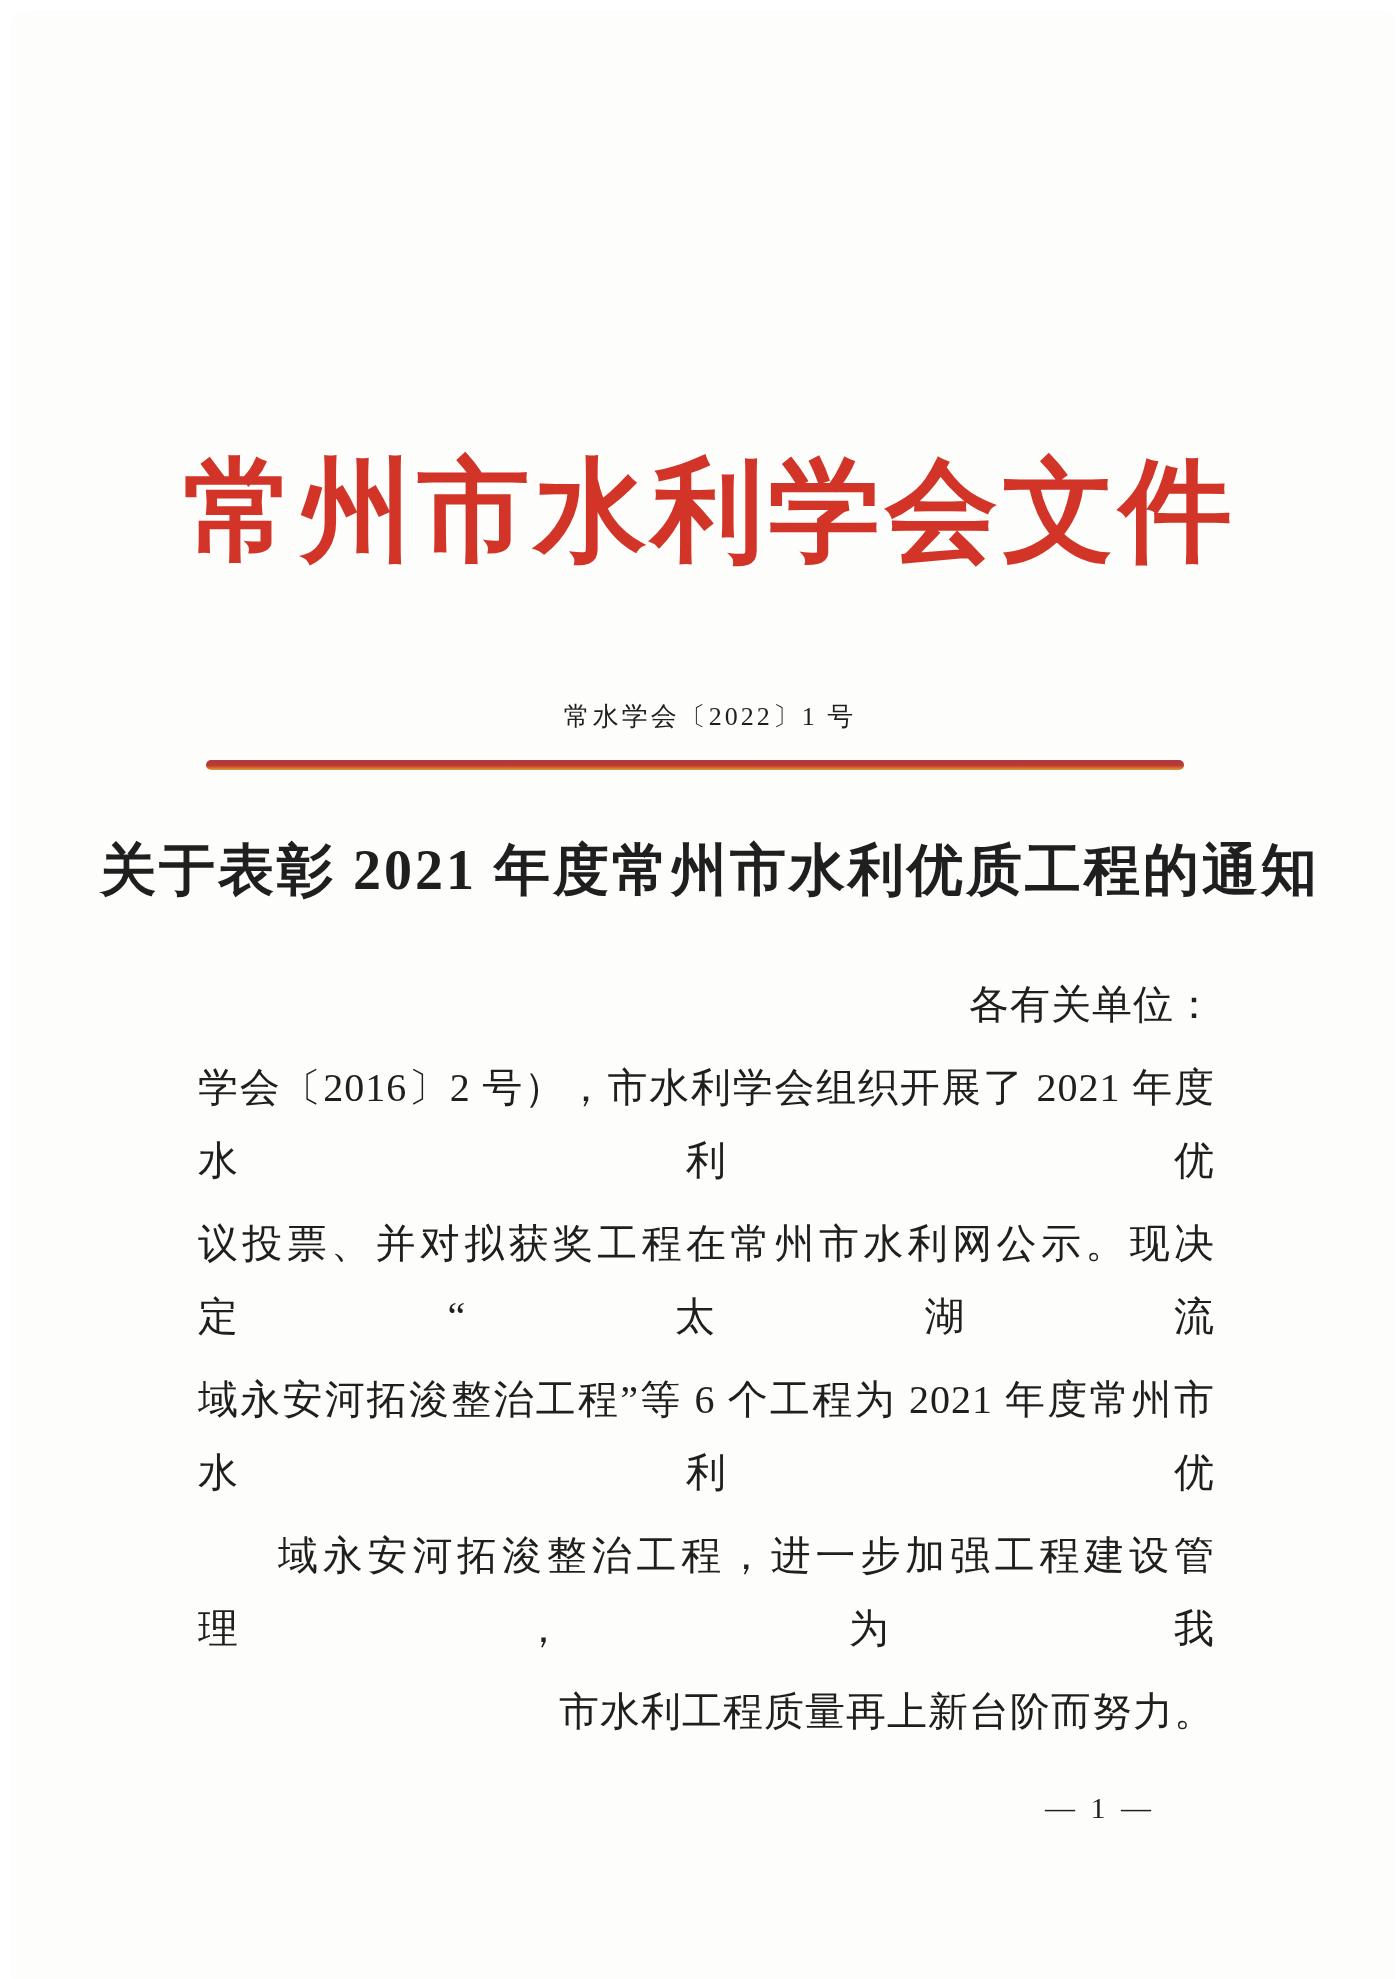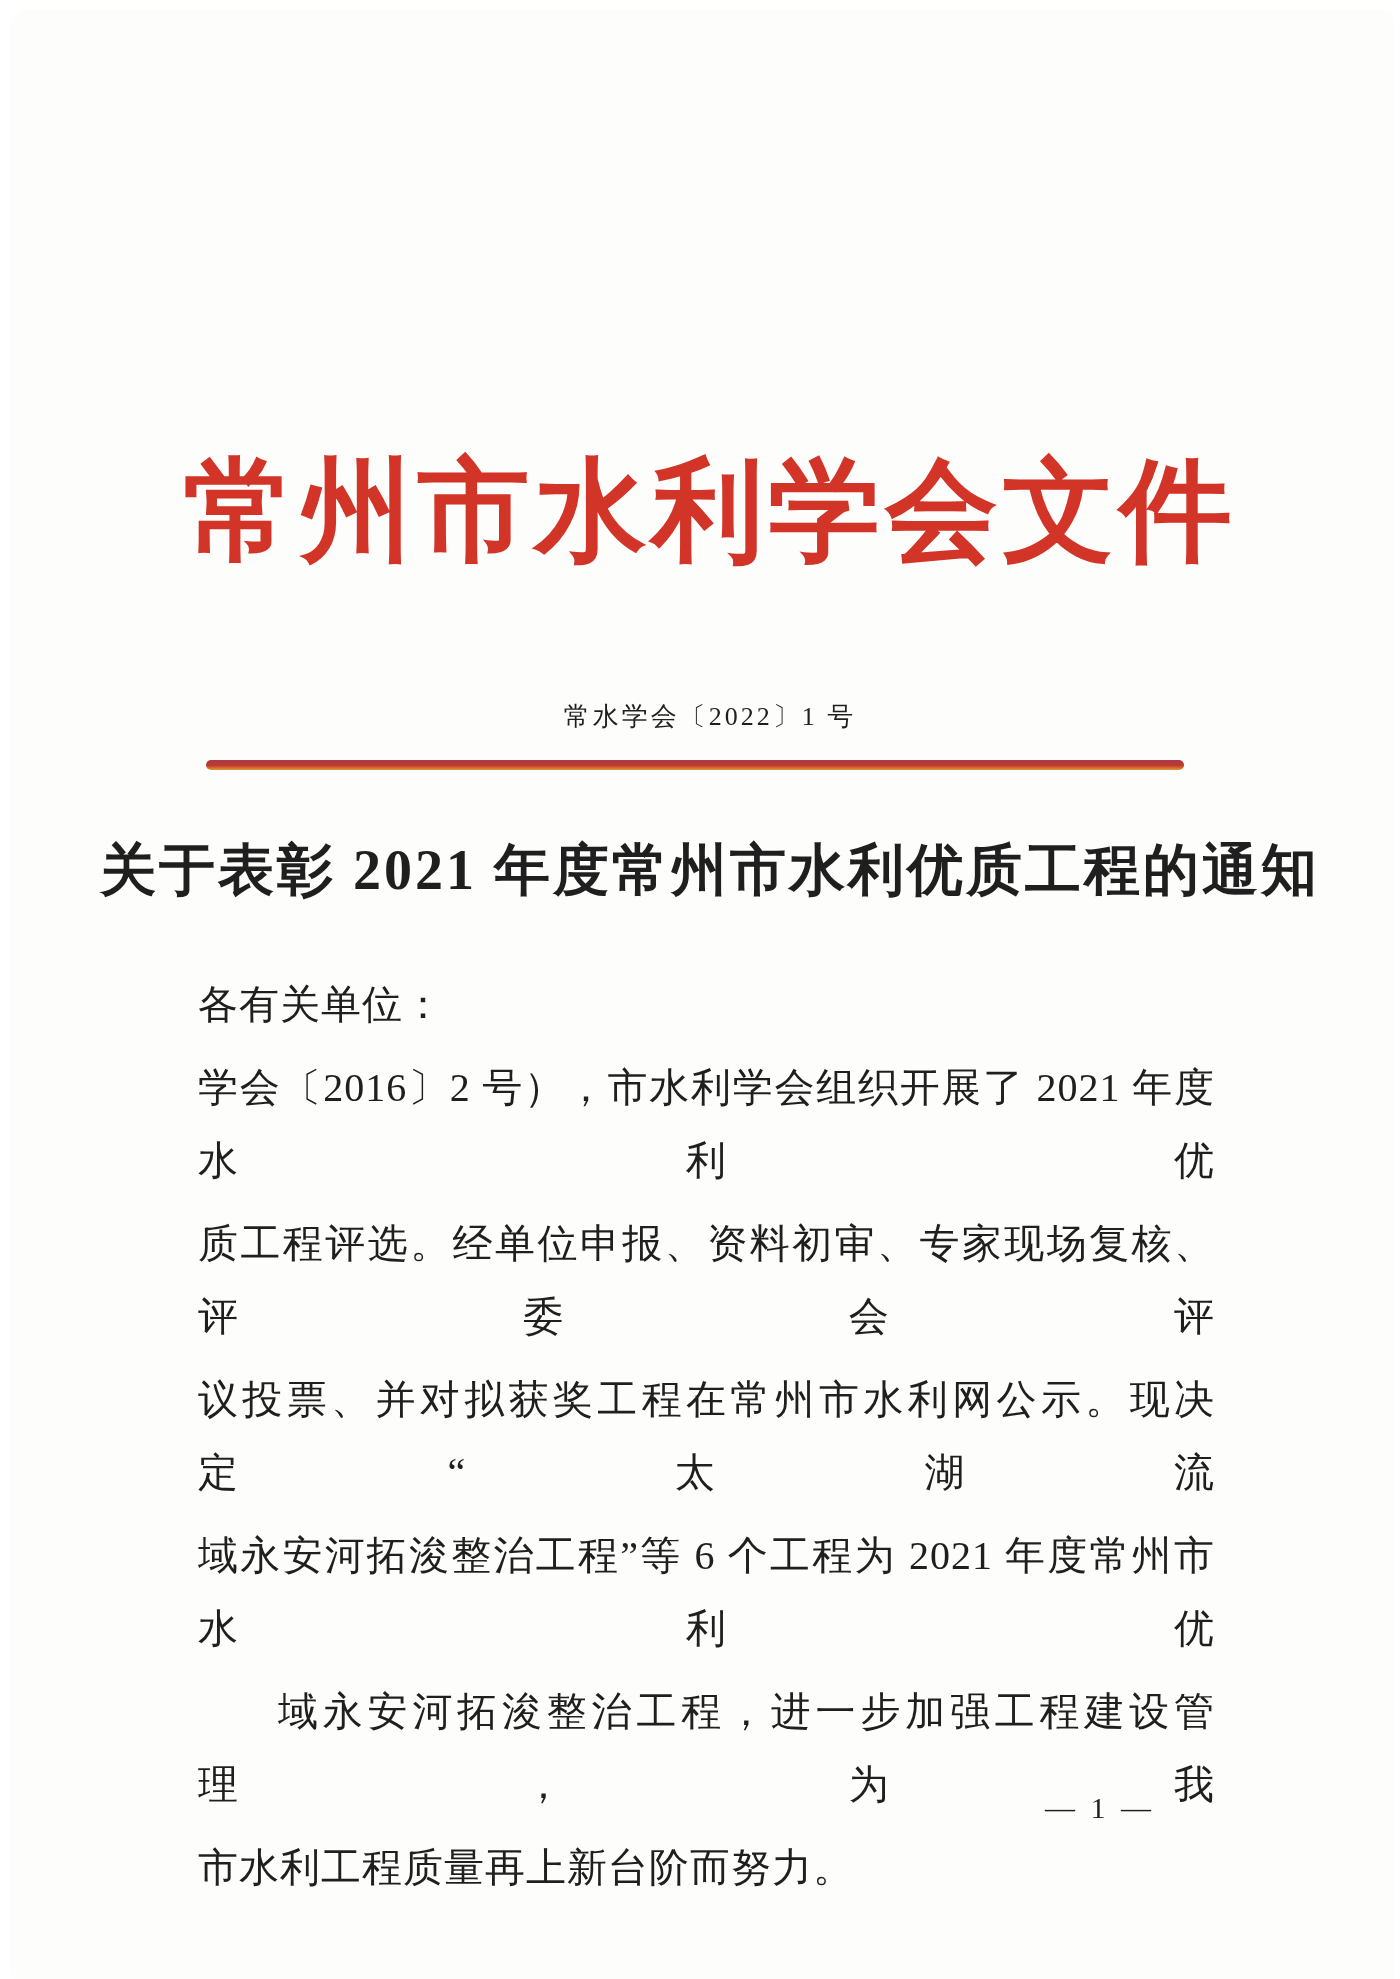--- a/index.html
+++ b/index.html
@@ -61,21 +61,21 @@
   }
   .body-block {
     position: absolute;
     top: 948px;
     left: 178px;
     width: 1037px;
     font-size: 40px;
     line-height: 73px;
     letter-spacing: 1px;
   }
-  .bline { width: 100%; }
+  .bline { width: 100%; text-align: right; }
   .just {
     text-align: justify;
     text-align-last: justify;
     text-justify: inter-ideograph;
   }
   .indent { text-indent: 2em; }
   .page-number {
     position: absolute;
     top: 1776px;
     left: 1030px;
@@ -93,21 +93,20 @@
 
   <div class="doc-number">常水学会〔2022〕1 号</div>
 
   <div class="red-rule"></div>
 
   <div class="heading">关于表彰 2021 年度常州市水利优质工程的通知</div>
 
   <div class="body-block">
     <div class="bline">各有关单位：</div>
     <div class="bline just">学会〔2016〕2 号），市水利学会组织开展了 2021 年度水利优</div>
-    <div class="bline just">质工程评选。经单位申报、资料初审、专家现场复核、评委会评</div>
     <div class="bline just">议投票、并对拟获奖工程在常州市水利网公示。现决定“太湖流</div>
     <div class="bline just">域永安河拓浚整治工程”等 6 个工程为 2021 年度常州市水利优</div>
     <div class="bline indent just">域永安河拓浚整治工程，进一步加强工程建设管理，为我</div>
     <div class="bline">市水利工程质量再上新台阶而努力。</div>
 
   </div>
 
   <div class="page-number">— 1 —</div>
 
 </div>

